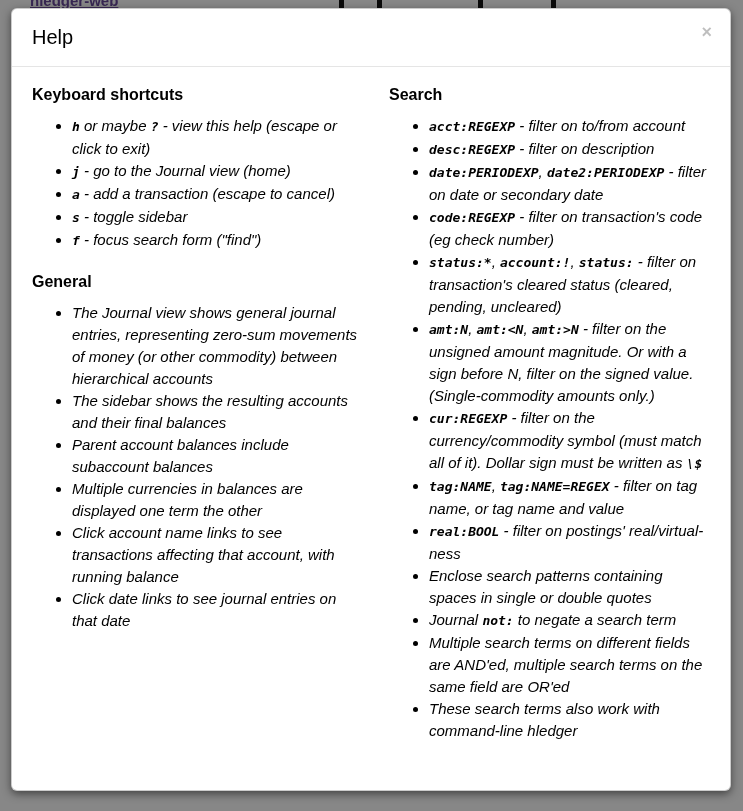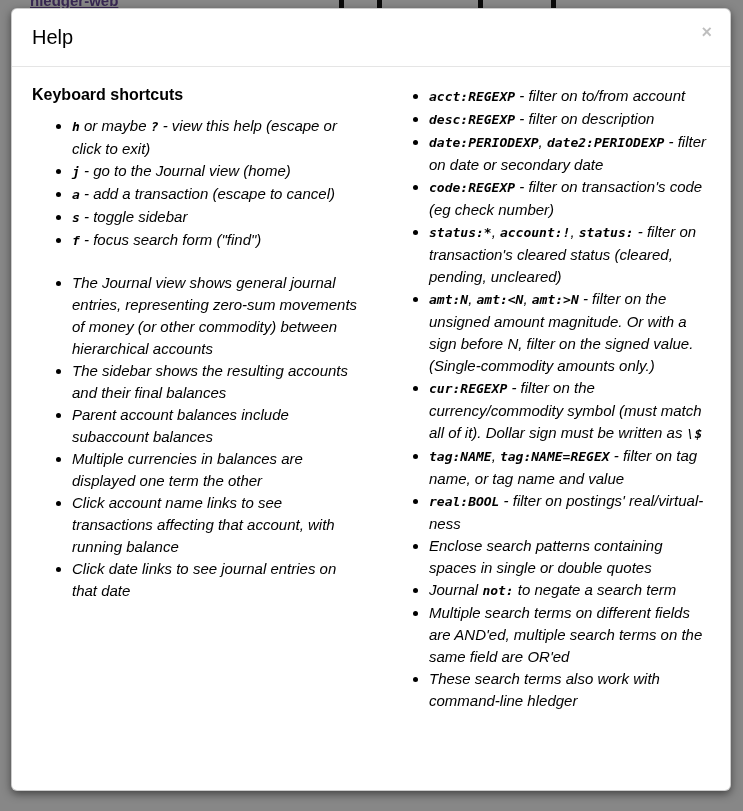--- a/index.html
+++ b/index.html
@@ -98,30 +98,32 @@
   <div class="modal-body">
     <div class="col col-left" id="col-left">
         <div class="section-heading">Keyboard shortcuts</div>
         <ul class="help-list">
           <li><code>h</code><span> or maybe </span><code>?</code><span> - view this help (escape or click to exit)</span></li>
           <li><code>j</code><span> - go to the Journal view (home)</span></li>
           <li><code>a</code><span> - add a transaction (escape to cancel)</span></li>
           <li><code>s</code><span> - toggle sidebar</span></li>
           <li><code>f</code><span> - focus search form ("find")</span></li>
         </ul>
+        <div class="section-heading">General</div>
         <ul class="help-list">
           <li><span>The Journal view shows general journal entries, representing zero-sum movements of money (or other commodity) between hierarchical accounts</span></li>
           <li><span>The sidebar shows the resulting accounts and their final balances</span></li>
           <li><span>Parent account balances include subaccount balances</span></li>
           <li><span>Multiple currencies in balances are displayed one term the other</span></li>
           <li><span>Click account name links to see transactions affecting that account, with running balance</span></li>
           <li><span>Click date links to see journal entries on that date</span></li>
         </ul>
       </div>
     <div class="col col-right" id="col-right">
+        <div class="section-heading">Search</div>
         <ul class="help-list">
           <li><code>acct:REGEXP</code><span> - filter on to/from account</span></li>
           <li><code>desc:REGEXP</code><span> - filter on description</span></li>
           <li><code>date:PERIODEXP</code><span>, </span><code>date2:PERIODEXP</code><span> - filter on date or secondary date</span></li>
           <li><code>code:REGEXP</code><span> - filter on transaction's code (eg check number)</span></li>
           <li><code>status:*</code><span>, </span><code>account:!</code><span>, </span><code>status:</code><span> - filter on transaction's cleared status (cleared, pending, uncleared)</span></li>
           <li><code>amt:N</code><span>, </span><code>amt:&lt;N</code><span>, </span><code>amt:&gt;N</code><span> - filter on the unsigned amount magnitude. Or with a sign before N, filter on the signed value. (Single-commodity amounts only.)</span></li>
           <li><code>cur:REGEXP</code><span> - filter on the currency/commodity symbol (must match all of it). Dollar sign must be written as </span><code>\$</code></li>
           <li><code>tag:NAME</code><span>, </span><code>tag:NAME=REGEX</code><span> - filter on tag name, or tag name and value</span></li>
           <li><code>real:BOOL</code><span> - filter on postings' real/virtual-ness</span></li>

